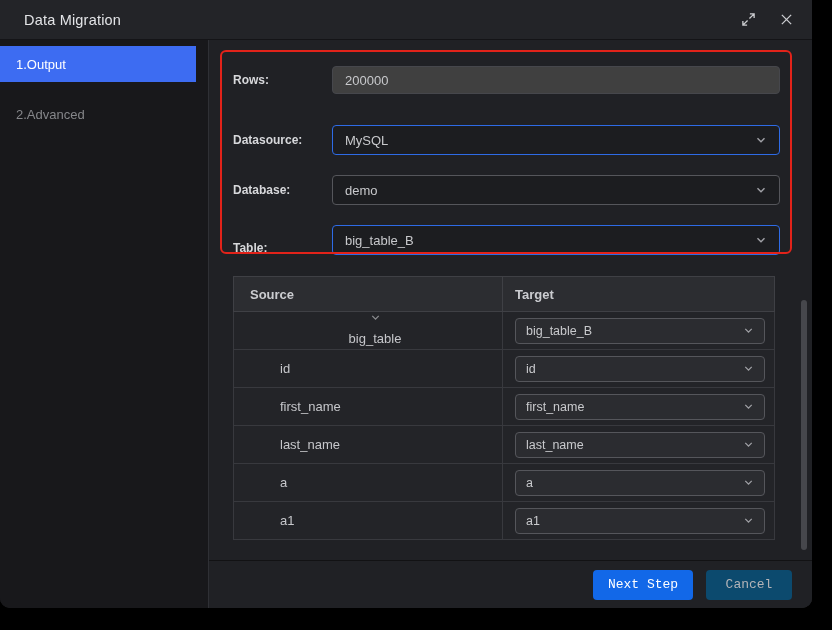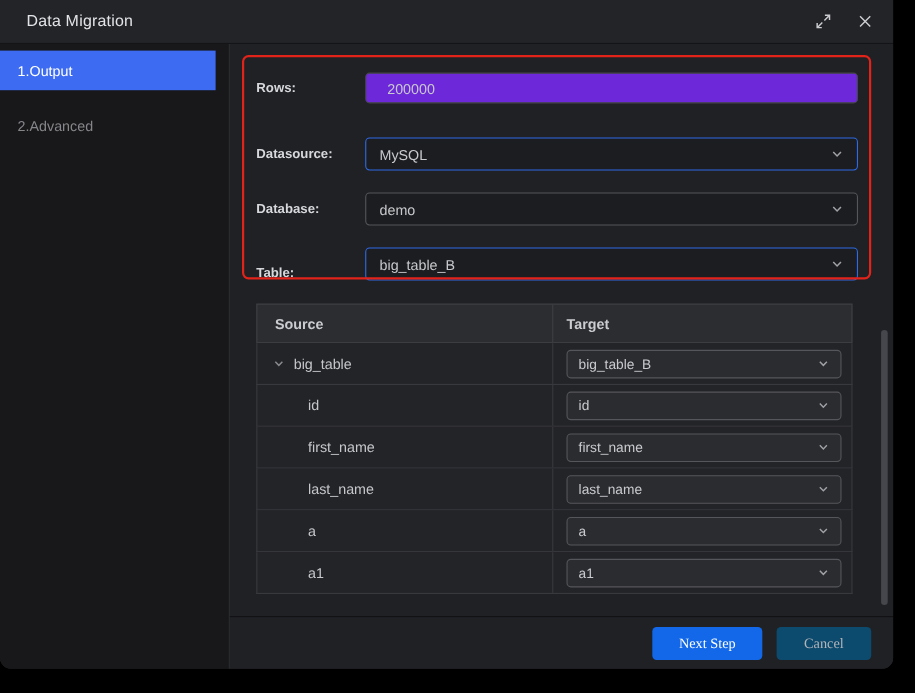--- a/index.html
+++ b/index.html
@@ -38,22 +38,22 @@
     border: 2.5px solid #e2231a; border-radius: 6px; pointer-events: none; z-index: 6; }
 
   
   .form-row { display: flex; align-items: center; padding: 0 32px 0 24px; }
   .form-row label { flex: 0 0 99px; font-size: 12px; font-weight: bold; color: #d7d8db; }
   .r1 { margin-top: 26px; }
   .r2 { margin-top: 31px; }
   .r3 { margin-top: 20px; }
   .r4 { margin-top: 20px; align-items: flex-end; }
 
-  .text-input { flex: 1; height: 28px; background: #6d28d9; border: 1px solid #46474c;
-    border-radius: 4px; color: #c8c9cc; font-size: 13px; padding: 0 19px;
+  .text-input { flex: 1; height: 28px; background: #404040; border: 1px solid #46474c;
+    border-radius: 4px; color: #c8c9cc; font-size: 13px; padding: 0 12px;
     font-family: "Liberation Sans", sans-serif; outline: none; }
 
   .select { flex: 1; height: 30px; background: #1c1d20; border: 1px solid #55565b;
     border-radius: 4px; display: flex; align-items: center; justify-content: space-between;
     padding: 0 12px; cursor: pointer; }
   .select.blue { border-color: #2e6be6; }
   .select .sel-val { font-size: 13px; color: #c8c9cc; }
 
   .chev { flex: 0 0 auto; }
 
@@ -62,38 +62,38 @@
   .mt-header { display: flex; height: 36px; background: #2c2d31;
     border: 1px solid #3f4045; align-items: center; }
   .mt-header .hc1 { width: 269px; padding-left: 16px; color: #cbccd0; font-weight: bold;
     border-right: 1px solid #3f4045; height: 100%; display: flex; align-items: center; }
   .mt-header .hc2 { flex: 1; padding-left: 12px; color: #cbccd0; font-weight: bold; }
   .mt-row { display: flex; height: 38px; background: #232428;
     border-left: 1px solid #38393e; border-right: 1px solid #38393e;
     border-bottom: 1px solid #38393e; align-items: stretch; }
   .src-cell { width: 269px; border-right: 1px solid #38393e; display: flex;
     align-items: center; color: #c6c7cb; }
-  .src-cell.parent { padding-left: 14px; gap: 8px; }
+  .src-cell.parent { padding-left: 14px; gap: 8px; flex-direction: column; }
   .src-cell.child { padding-left: 46px; }
   .tgt-cell { flex: 1; display: flex; align-items: center; padding-left: 12px; }
   .row-select { width: 250px; height: 26px; background: #2b2c30; border: 1px solid #55565b;
     border-radius: 4px; display: flex; align-items: center; justify-content: space-between;
     padding: 0 10px; cursor: pointer; }
   .row-select .sel-val { font-size: 12.5px; color: #c9cacd; }
 
   
   .v-scrollbar { position: absolute; right: 5px; top: 260px; width: 6px; height: 250px;
     background: #46474c; border-radius: 3px; cursor: pointer; }
 
   
   .footer { height: 48px; border-top: 1px solid #121214; background: #202125;
     display: flex; align-items: center; justify-content: flex-end; gap: 13px;
     padding-right: 20px; }
   .btn { height: 30px; border: none; border-radius: 4px; font-size: 13px;
-    font-family: Liberation Serif, serif; cursor: pointer; }
+    font-family: Liberation Mono, monospace; cursor: pointer; }
   .btn.primary { width: 100px; background: #1268e8; color: #ffffff; }
   .btn.secondary { width: 86px; background: #0c4a6e; color: #b3b4b8; }
 </style>
 </head>
 <body>
 
 <div class="stage">
   <div class="modal">
 
     <div class="titlebar">

